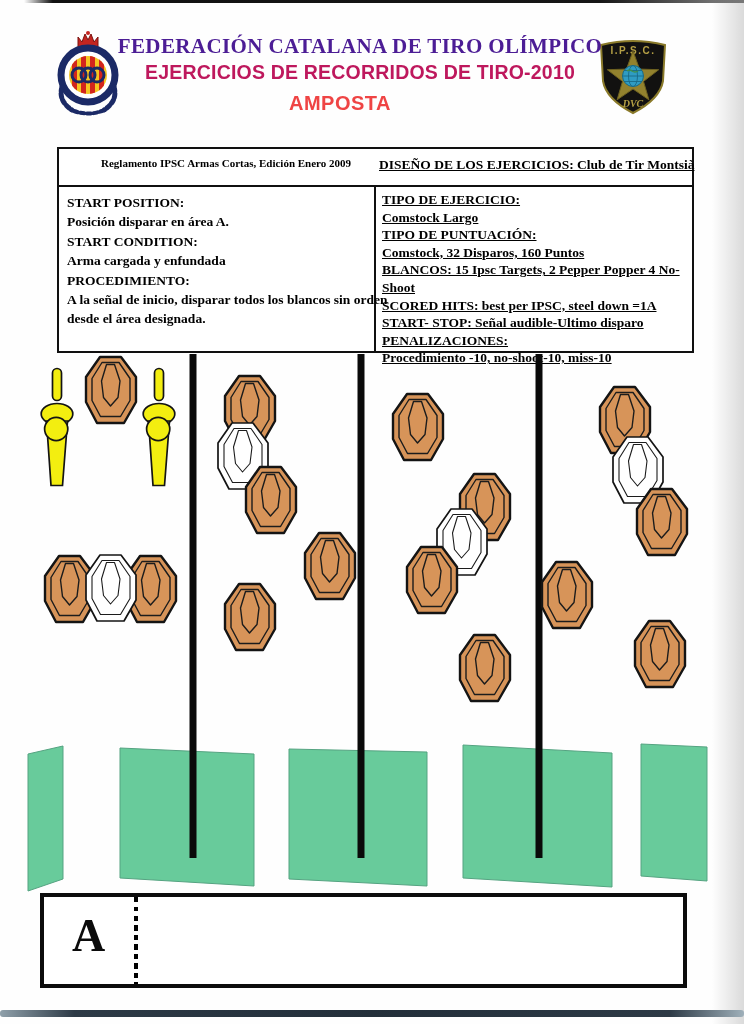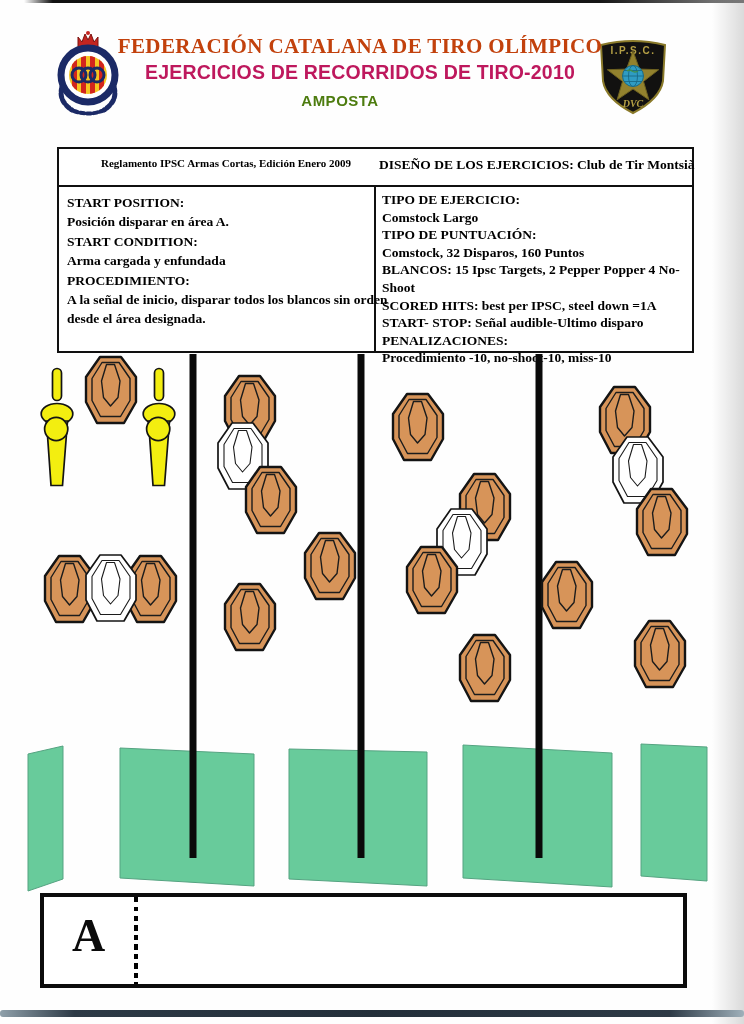--- a/index.html
+++ b/index.html
@@ -8,43 +8,43 @@
   
   .scan-top{position:absolute;left:24px;top:0;width:720px;height:3px;
             background:linear-gradient(90deg, rgba(0,0,0,0) 0%, #111 4%, #161616 80%, #8a8a8a 100%);}
   .scan-right{position:absolute;right:0;top:0;width:32px;height:1024px;
               background:linear-gradient(90deg, rgba(0,0,0,0) 0%, rgba(0,0,0,0.05) 35%, rgba(0,0,0,0.14) 100%);}
   .scan-bottom{position:absolute;left:0;top:1010px;width:744px;height:7px;
                background:linear-gradient(90deg,#8fa0aa 0%,#2d3a46 10%,#232f3a 50%,#2d3a46 90%,#9fb0ba 100%);
                border-radius:3px;}
   
   .hdr-title1{position:absolute;left:100px;top:34px;width:520px;text-align:center;
-              color:#c2410c;font-size:21px;font-weight:bold;letter-spacing:.4px;
+              color:#4c1d95;font-size:21px;font-weight:bold;letter-spacing:.4px;
               font-family:"Liberation Serif",serif;}
   .hdr-title2{position:absolute;left:100px;top:61px;width:520px;text-align:center;
               color:#be185d;font-size:19.5px;font-weight:bold;letter-spacing:.2px;
               font-family:"Liberation Sans",sans-serif;}
   .hdr-loc{position:absolute;left:60px;top:92px;width:560px;text-align:center;
-           color:#4d7c0f;font-size:15px;font-weight:bold;letter-spacing:.5px;
+           color:#ef4444;font-size:20px;font-weight:bold;letter-spacing:.5px;
            font-family:"Liberation Sans",sans-serif;}
   .hdr-ex{position:absolute;left:100px;top:120px;width:545px;text-align:center;
           color:#101010;font-size:16.5px;font-weight:bold;letter-spacing:.3px;
           font-family:"Liberation Sans",sans-serif;}
   .logo{position:absolute;}
   .logo-left{left:50px;top:29px;}
   .logo-right{left:597px;top:36px;}
   
   .info-table{position:absolute;left:57px;top:147px;width:633px;height:202px;
               border:2px solid #101010;background:#fff;}
   .row1{position:absolute;left:0;top:0;width:100%;height:36px;border-bottom:2px solid #101010;}
   .t-reg{position:absolute;left:10px;top:8px;font-size:11px;font-weight:bold;white-space:nowrap;margin-left:32px;}
-  .t-des{position:absolute;left:320px;top:8px;font-size:13.5px;font-weight:bold;white-space:nowrap;}
+  .t-des{position:absolute;left:320px;top:8px;font-size:13.5px;font-weight:bold;white-space:nowrap;text-decoration:underline;}
   .cell-left{position:absolute;left:0;top:38px;width:307px;bottom:0;border-right:2px solid #101010;
              padding:6px 0 16px 8px;}
-  .cell-right{position:absolute;left:317px;top:38px;right:0;bottom:0;padding:4px 0 12px 6px;}
+  .cell-right{position:absolute;left:317px;top:38px;right:0;bottom:0;padding:4px 0 12px 6px;text-decoration:underline;}
   .cell-left div{font-size:13.5px;font-weight:bold;line-height:19.4px;white-space:nowrap;}
   .cell-right div{font-size:13.5px;font-weight:bold;line-height:17.6px;white-space:nowrap;}
   
   #stage-svg{position:absolute;left:0;top:0;width:744px;height:1024px;}
   .panel{fill:var(--panel-fill);stroke:#55a381;stroke-width:1;}
   .wall{fill:#0a0a0a;}
   .tgt-outer{fill:var(--ipsc-fill);stroke:#141414;stroke-width:2.4;stroke-linejoin:round;}
   .tgt-inner{fill:none;stroke:#1c1c1c;stroke-width:1.4;stroke-linejoin:round;}
   .ns-outer{fill:var(--ns-fill);stroke:#141414;stroke-width:1.7;stroke-linejoin:round;}
   .ns-inner{fill:none;stroke:#1c1c1c;stroke-width:1.1;stroke-linejoin:round;}

